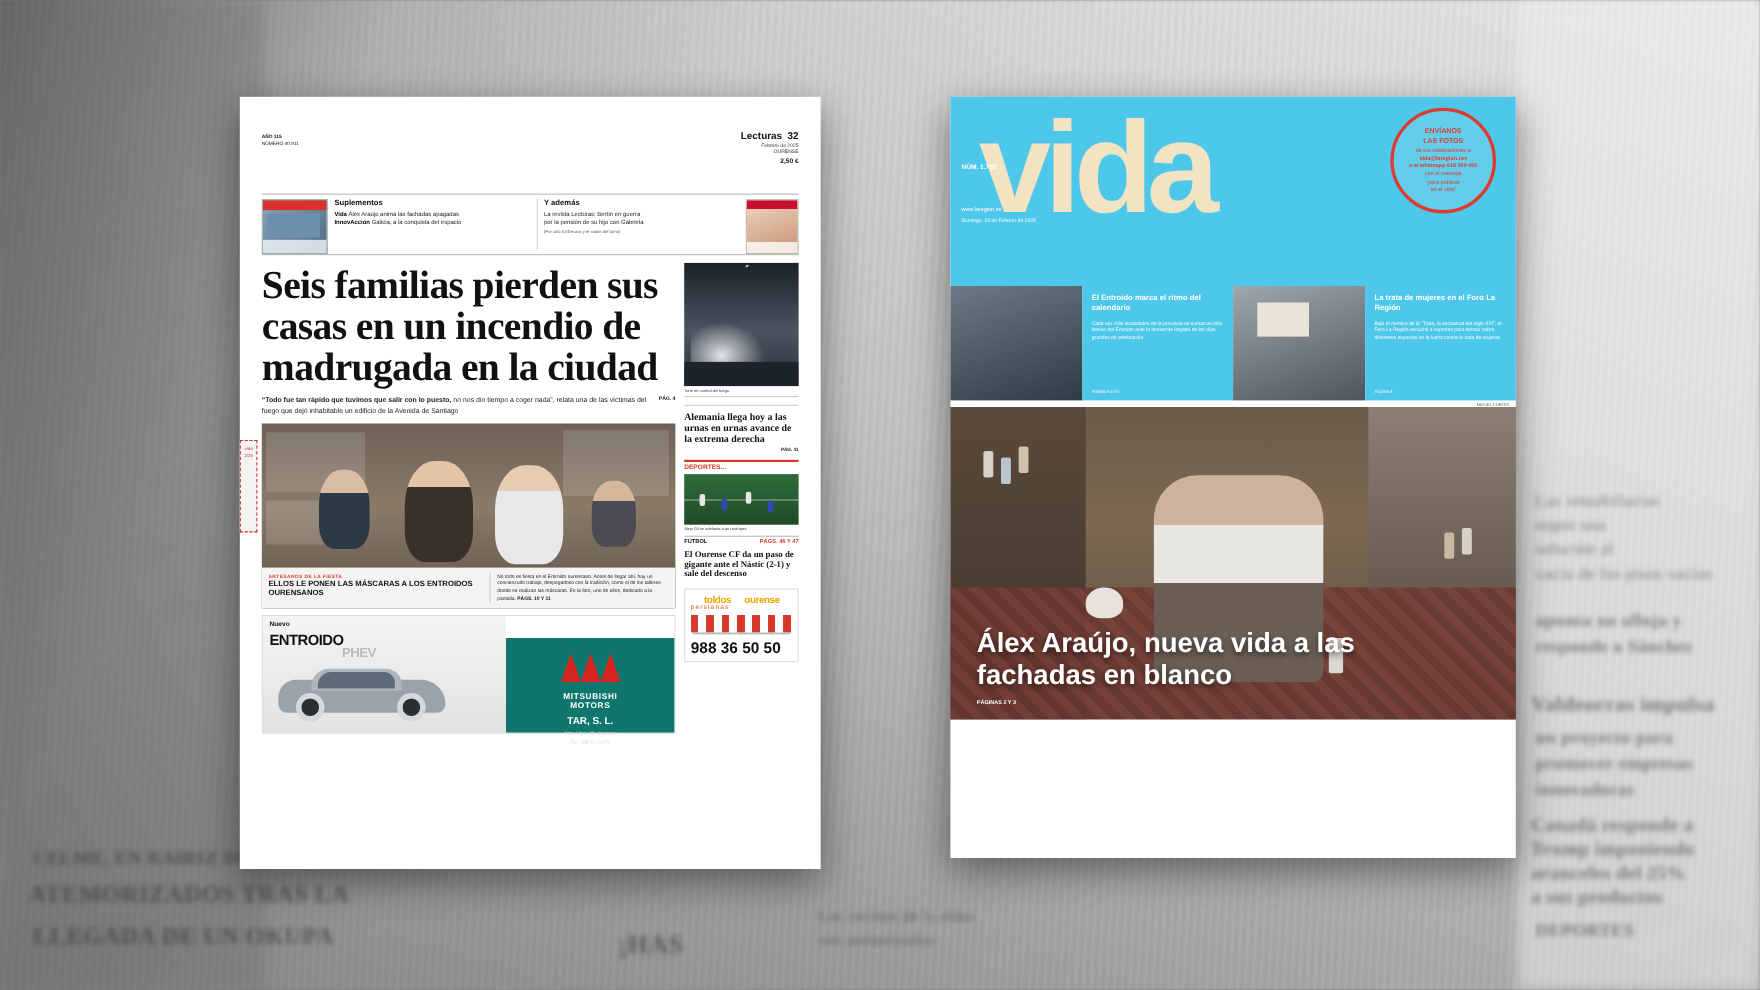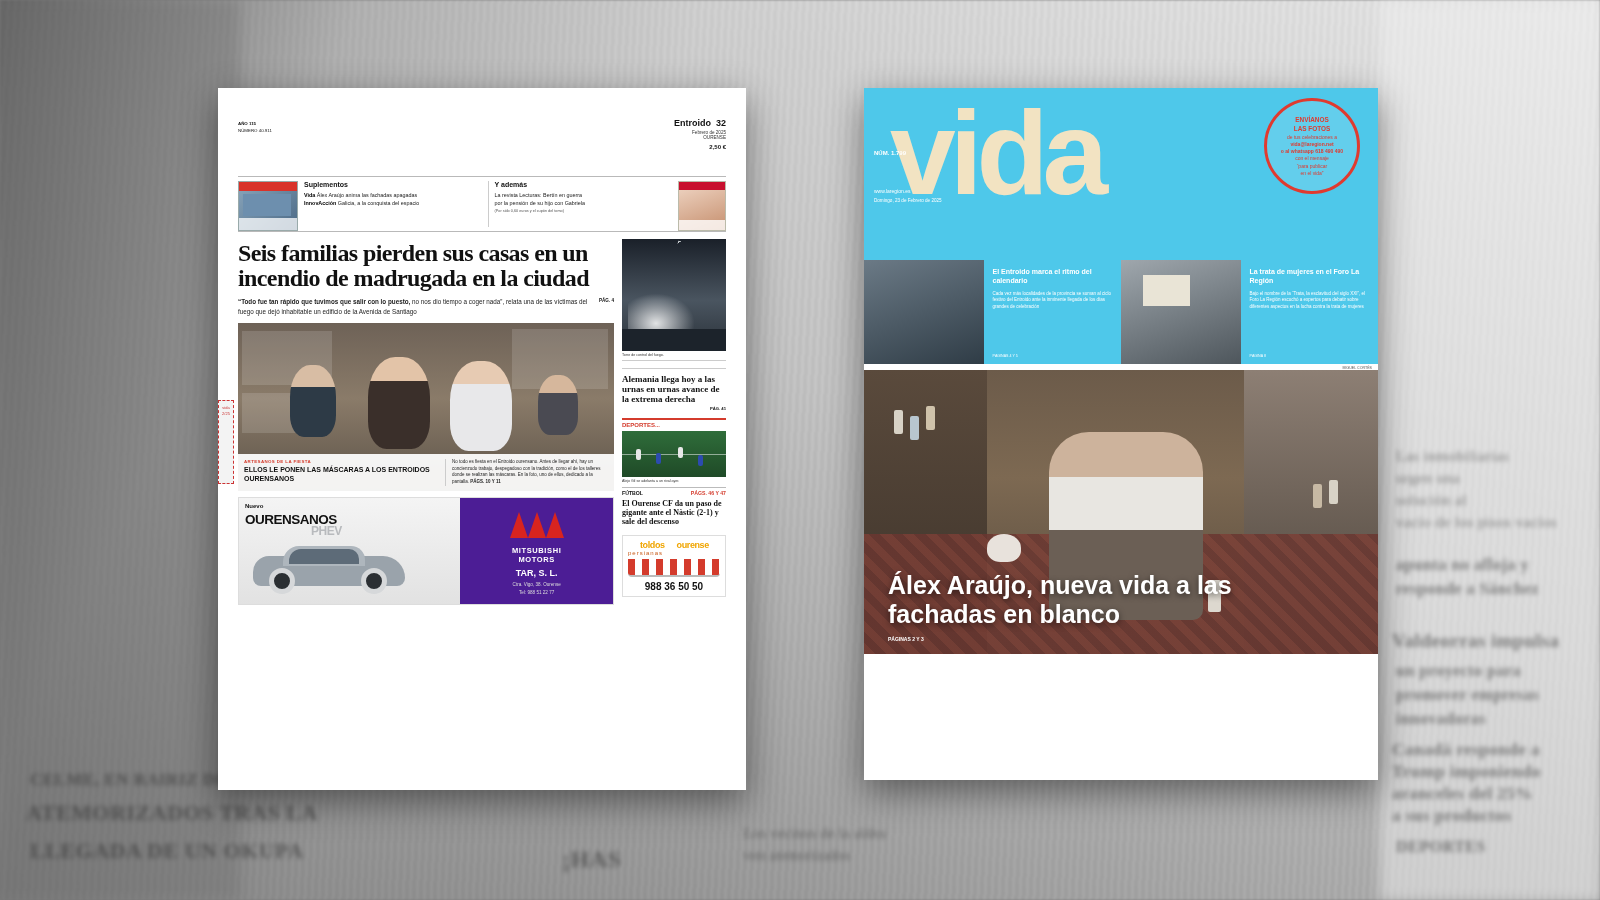--- a/index.html
+++ b/index.html
@@ -94,21 +94,21 @@
     border:1px solid #bba; position:relative;overflow:hidden;
   }
   .sup-thumb2 .t{position:absolute;top:0;left:0;right:0;height:8px;background:#c8102e;}
   .sup-thumb2 .b{position:absolute;bottom:0;left:0;right:0;height:10px;background:rgba(255,255,255,.8);}
 
   .lr-body{display:flex;gap:8px;margin-top:7px;}
   .lr-main{flex:1;min-width:0;}
   .lr-rail{width:104px;flex:none;}
 
   .headline{
-    font-size:24px;line-height:1.03;font-weight:700;color:#111;letter-spacing:-.6px;margin:2px 0 0 0;
+    font-size:36px;line-height:1.03;font-weight:700;color:#111;letter-spacing:-.6px;margin:2px 0 0 0;
   }
   .deck{font-family:"Liberation Sans",sans-serif;font-size:6.3px;line-height:1.55;color:#222;margin-top:7px;}
   .deck b{font-weight:700;}
   .deck .pag{float:right;font-size:4.6px;font-weight:700;color:#111;}
 
   .photo-main{
     margin-top:6px;height:168px;position:relative;overflow:hidden;
     background:linear-gradient(180deg,#6e6257 0%,#8a7b69 45%,#5d5348 100%);
   }
   .pm-shelf{position:absolute;background:rgba(255,255,255,.14);}
@@ -129,21 +129,21 @@
   .ad-left{flex:1.45;position:relative;background:linear-gradient(180deg,#f4f4f4,#e2e2e2);}
   .ad-left .nuevo{position:absolute;left:6px;top:5px;font-family:"Liberation Sans",sans-serif;font-size:6px;font-weight:700;color:#111;}
   .ad-left .model{position:absolute;left:6px;top:14px;font-family:"Liberation Sans",sans-serif;font-size:13.5px;font-weight:700;color:#111;letter-spacing:-.5px;}
   .ad-left .phev{position:absolute;left:72px;top:26px;font-family:"Liberation Sans",sans-serif;font-size:12px;font-weight:700;color:#b8babd;letter-spacing:-.5px;}
   .car{position:absolute;left:14px;bottom:10px;width:152px;height:52px;}
   .car .body{position:absolute;left:0;bottom:8px;width:152px;height:30px;background:#9aa3ab;border-radius:16px 22px 8px 8px;}
   .car .cabin{position:absolute;left:30px;bottom:28px;width:82px;height:20px;background:#aeb6bd;border-radius:16px 14px 0 0;}
   .car .glass{position:absolute;left:36px;bottom:30px;width:70px;height:15px;background:#5d6b78;border-radius:12px 10px 0 0;}
   .car .w1,.car .w2{position:absolute;bottom:0;width:26px;height:26px;border-radius:50%;background:#2b2f33;border:5px solid #d6d8da;box-sizing:border-box;}
   .car .w1{left:16px;} .car .w2{left:108px;}
-  .ad-right{flex:1;background:#4c1d95;color:#fff;position:relative;}
+  .ad-right{flex:1;background:#0f766e;color:#fff;position:relative;margin-top:20px;}
   .mmc{position:absolute;left:50%;top:14px;transform:translateX(-50%);width:54px;height:30px;}
   .mmc i{position:absolute;width:0;height:0;border-left:9px solid transparent;border-right:9px solid transparent;border-bottom:26px solid #d8241f;}
   .mmc i:nth-child(1){left:0;}
   .mmc i:nth-child(2){left:18px;}
   .mmc i:nth-child(3){left:36px;}
   .ad-right .mm{position:absolute;left:0;right:0;top:48px;text-align:center;font-family:"Liberation Sans",sans-serif;font-size:7.5px;font-weight:700;letter-spacing:.6px;}
   .ad-right .dealer{position:absolute;left:0;right:0;top:70px;text-align:center;font-family:"Liberation Sans",sans-serif;font-size:9px;font-weight:700;}
   .ad-right .addr{position:absolute;left:0;right:0;top:84px;text-align:center;font-family:"Liberation Sans",sans-serif;font-size:4.6px;color:#ddd;}
   .ad-right .tel{position:absolute;left:0;right:0;top:92px;text-align:center;font-family:"Liberation Sans",sans-serif;font-size:4.6px;color:#ddd;}
 
@@ -163,21 +163,21 @@
   .dep-photo .p{position:absolute;width:5px;height:11px;background:#e8e8e8;border-radius:2px;}
   .dep-cap{font-family:"Liberation Sans",sans-serif;font-size:3.6px;color:#333;padding-top:2px;}
   .sec-fut{font-family:"Liberation Sans",sans-serif;font-size:5.2px;font-weight:700;color:#111;border-top:1px solid #bbb;margin-top:4px;padding-top:2px;}
   .sec-fut .pg{float:right;color:#d43b2c;}
   .rail-h3{font-size:8px;line-height:1.15;font-weight:700;color:#111;margin-top:3px;}
   .ad-toldos{margin-top:8px;border:1px solid #ddd;padding:4px 5px;box-sizing:border-box;}
   .toldos-logo{font-family:"Liberation Sans",sans-serif;font-size:9px;font-weight:700;color:#d43b2c;letter-spacing:-.4px;}
   .toldos-logo span{color:#f0a500;padding-left:12px;}
   .toldos-sub{font-family:"Liberation Sans",sans-serif;font-size:6px;color:#c85a18;letter-spacing:1px;}
   .awning{height:16px;margin-top:3px;background:repeating-linear-gradient(90deg,#d43b2c 0 7px,#fff 7px 14px);border-bottom:2px solid #bbb;border-radius:0 0 4px 4px;}
-  .toldos-tel{font-family:"Liberation Sans",sans-serif;font-size:10px;font-weight:700;color:#111;text-align:center;margin-top:4px;}
+  .toldos-tel{font-family:"Liberation Sans",sans-serif;font-size:14px;font-weight:700;color:#111;margin-top:4px;}
 
   .edge-strip{
     position:absolute;left:218px;top:400px;width:16px;height:84px;background:#f3f3f3;
     border:1px dashed #c33;box-sizing:border-box;font-family:"Liberation Sans",sans-serif;
     font-size:4px;color:#c33;text-align:center;padding-top:4px;line-height:1.4;
   }
 
   
   #paper-right{left:864px;top:88px;width:514px;height:692px;}
   .vida-top{height:172px;background:#4ec8ea;position:relative;overflow:hidden;}
@@ -263,21 +263,21 @@
 
     <div class="lr-topbar">
       <div class="lr-meta">
         <div class="l1">AÑO 115</div>
         <div>NÚMERO 40.911</div>
       </div>
 
 
       <div class="lr-date">
         <div class="d1">
-          <span>Entroido</span>&nbsp;&nbsp;<span>32</span>
+          <span>Lecturas</span>&nbsp;&nbsp;<span>32</span>
         </div>
         <div class="d2">Febrero de 2025</div>
         <div class="d3">OURENSE</div>
         <div class="d4">2,50 €</div>
       </div>
     </div>
 
     <div class="lr-suppl">
       <div class="sup-thumb">
         <div class="band"></div>
@@ -332,21 +332,21 @@
               <span>No todo es fiesta en el Entroido ourensano. Antes de llegar ahí, hay un concienzudo trabajo, despegadoso con la tradición, como el de los talleres donde se realizan las máscaras. En la foto, uno de ellos, dedicado a la pantalla.</span>
               <b>PÁGS. 10 Y 11</b>
             </div>
           </div>
 
         </div>
 
         <div class="ad-car">
           <div class="ad-left">
             <div class="nuevo">Nuevo</div>
-            <div class="model">OURENSANOS</div>
+            <div class="model">ENTROIDO</div>
             <div class="phev">PHEV</div>
             <div class="car">
               <div class="body"></div>
                 <div class="cabin"></div>
                 <div class="glass"></div>
               <div class="w1"></div>
                 <div class="w2"></div>
             </div>
           </div>
           <div class="ad-right">

